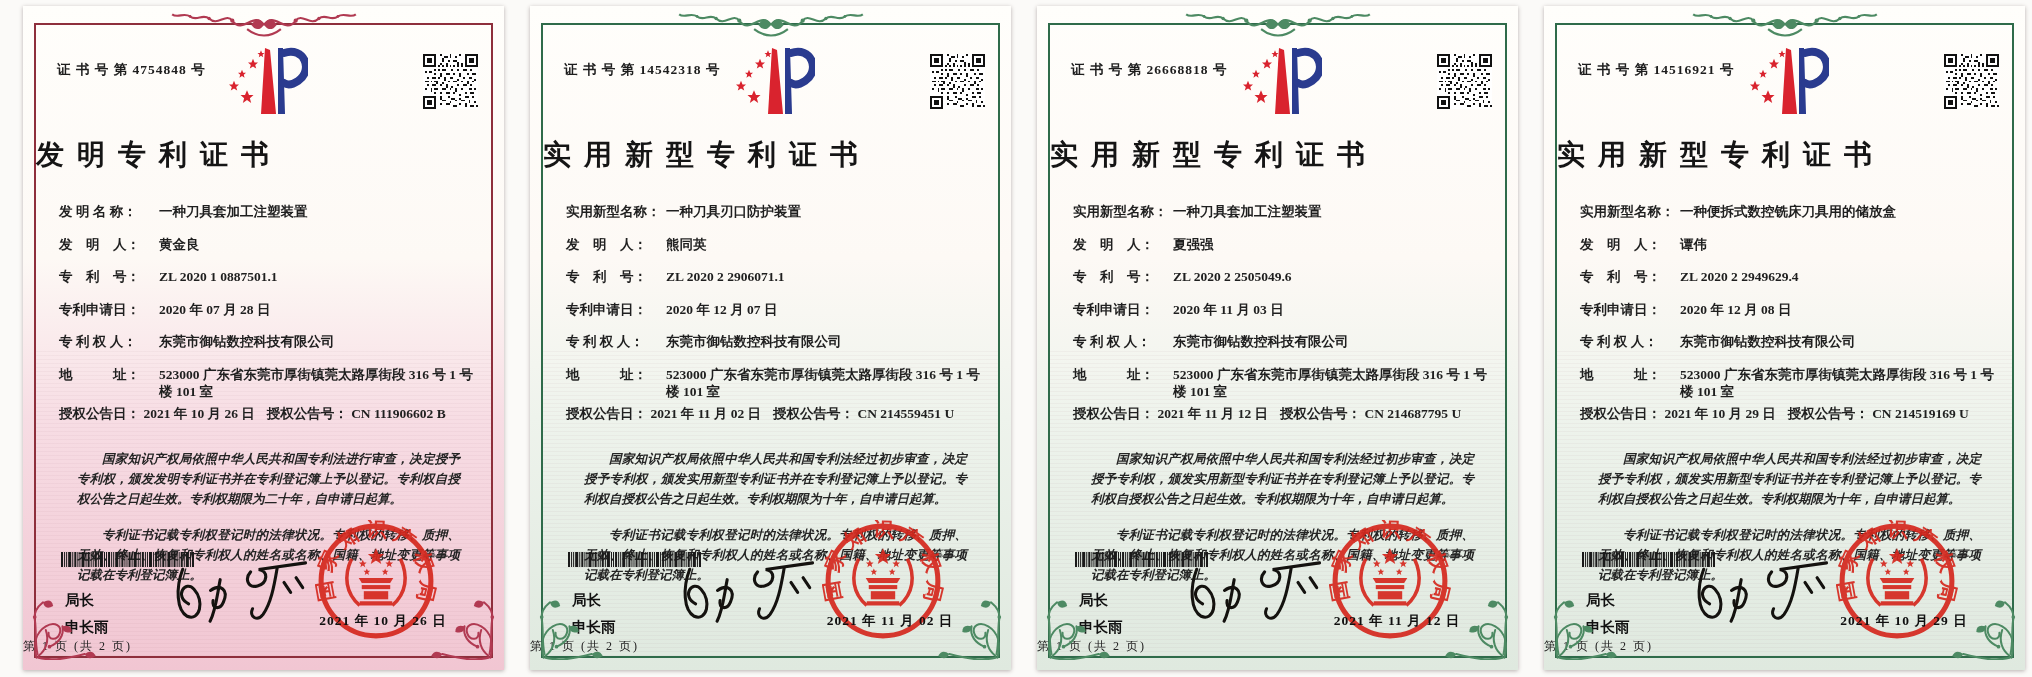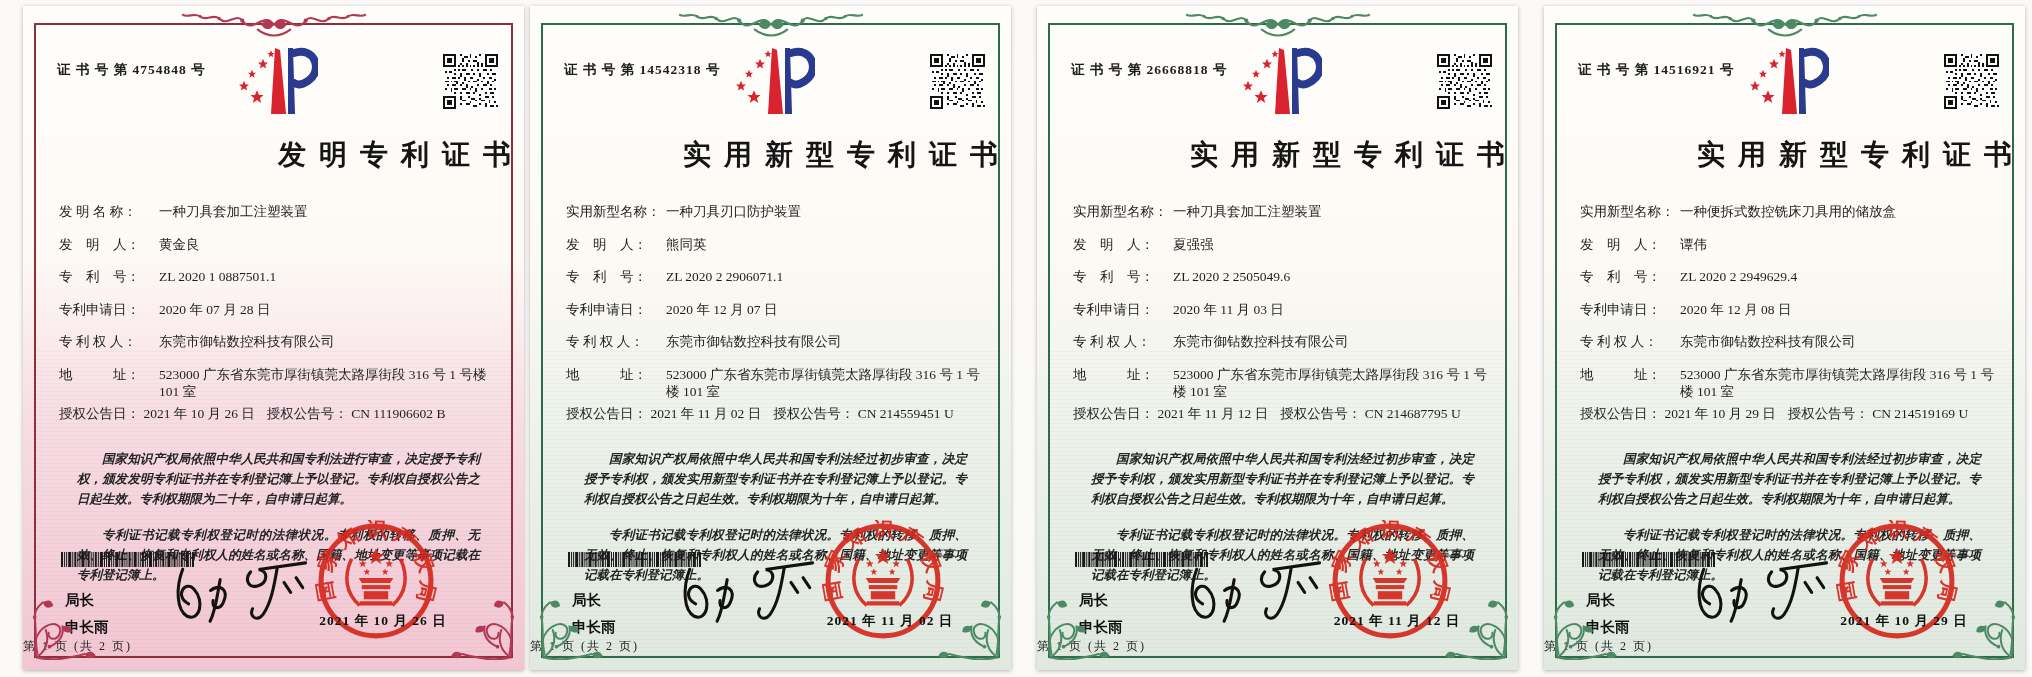--- a/index.html
+++ b/index.html
@@ -17,23 +17,23 @@
   .flp{stroke:var(--flourish);fill:none;stroke-width:2}
   .flf{fill:var(--flourish);stroke:none}
   .corner{position:absolute;bottom:10px;width:74px;height:84px;z-index:2}
   .corner-l{left:8px}
   .corner-r{right:8px;transform:scaleX(-1)}
   .corner .st{stroke:var(--flourish);fill:none;stroke-width:2.2;stroke-linecap:round}
   .corner .fl{fill:var(--flourish)}
   .cert-no{position:absolute;top:55px;left:34px;font-size:13.5px;font-weight:bold;letter-spacing:1px;color:#1d1d1d}
   .logo{position:absolute;top:38px;left:50%;transform:translateX(-50%);width:88px;height:74px}
   .qr{position:absolute;top:48px;right:26px;width:55px;height:55px;shape-rendering:crispEdges}
-  .title{position:absolute;top:130px;left:0;right:0;text-align:right;font-size:28px;font-weight:bold;
+  .title{position:absolute;top:130px;left:0;right:0;text-align:left;font-size:28px;font-weight:bold;
          letter-spacing:13px;text-indent:13px;color:#151515}
-  .fields{position:absolute;top:197px;left:36px;right:26px;font-size:13.5px;font-weight:normal;color:#1f1f1f}
+  .fields{position:absolute;top:197px;left:36px;right:26px;font-size:13.5px;font-weight:bold;color:#1f1f1f}
   .row{display:flex;margin-bottom:15.5px;line-height:17px}
   .lab{flex:0 0 100px;white-space:pre}
   .val{flex:1}
   .row.address{margin-bottom:5px}
   .row.grant{display:flex}
   .pair{white-space:nowrap}
   .pair + .pair{margin-left:12px}
   .paras{position:absolute;top:427px;left:38px;right:28px;font-size:12.5px;line-height:1.6;color:#242424;
          text-align:justify;font-style:italic;font-weight:600}
   .paras p{margin:16px;text-indent:2em}
@@ -46,21 +46,21 @@
   .seal .ring{font-size:20px;font-weight:bold;fill:var(--seal);letter-spacing:2px;
               font-family:"Liberation Serif",serif}
   .seal-date{position:absolute;top:606px;left:278px;width:164px;text-align:center;font-size:13.5px;
              font-weight:bold;color:#101010;letter-spacing:1px;z-index:3}
   .footer{position:absolute;bottom:15px;left:0;right:0;text-align:left;font-size:12px;color:#222;letter-spacing:2px}
 </style>
 </head>
 <body>
 
 <div id="board">
-    <section class="cert" style="left: 23px; padding-left: 20px; --accent: #8e2f3c; --flourish: #b13a52; --tint: #f1c6d2; --tintmid: #f7dde4; --seal: #d5281e;">
+    <section class="cert" style="left: 23px; --accent: #8e2f3c; --flourish: #b13a52; --tint: #f1c6d2; --tintmid: #f7dde4; --seal: #d5281e;">
 
   <svg class="top-flourish" viewBox="0 0 180 36">
     <path class="flp" d="M90,16 C100,2 110,26 120,12 C126,4 134,18 142,10 C148,5 154,13 160,8 C166,4 172,10 177,6"></path>
     <path class="flp" d="M90,16 C80,2 70,26 60,12 C54,4 46,18 38,10 C32,5 26,13 20,8 C14,4 8,10 3,6"></path>
     <path class="flp" d="M74,20 C84,28 96,28 106,20"></path>
     <path class="flf" d="M90,16 q6,-10 12,0 q-6,8 -12,0 Z"></path>
     <path class="flf" d="M90,16 q-6,-10 -12,0 q6,8 12,0 Z"></path>
     <circle class="flf" cx="120" cy="12" r="2"></circle>
         <circle class="flf" cx="60" cy="12" r="2"></circle>
     <circle class="flf" cx="142" cy="10" r="1.6"></circle>

